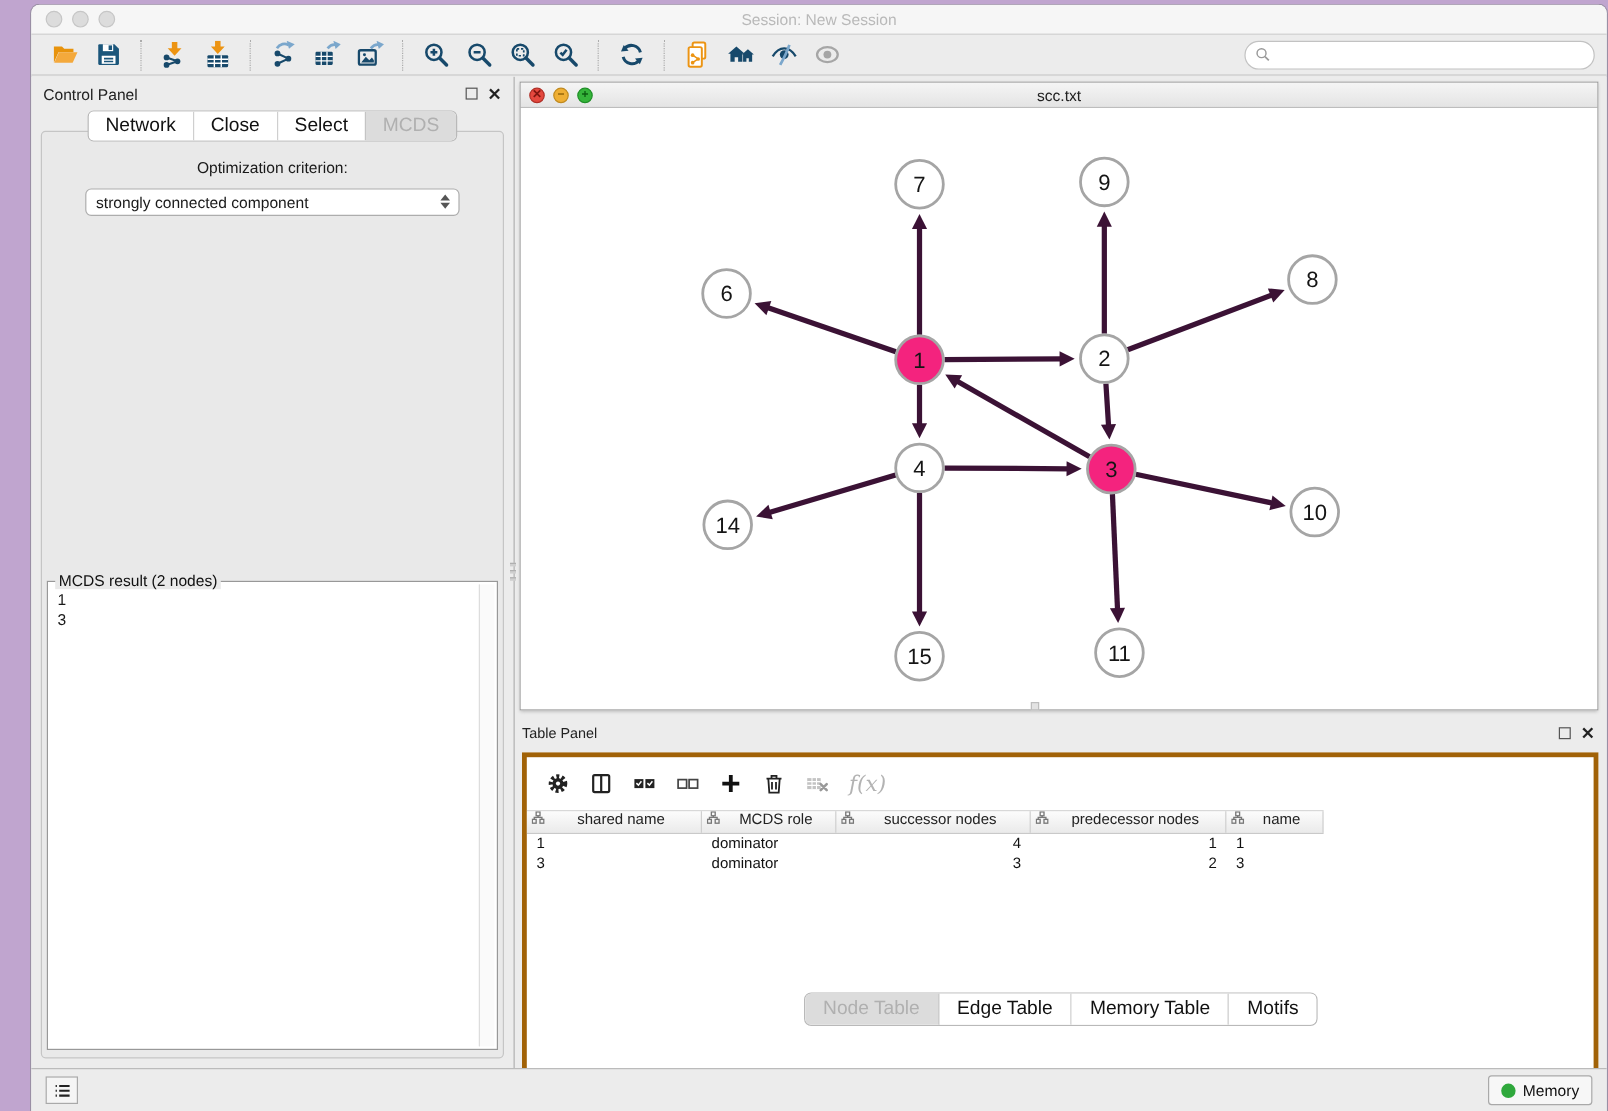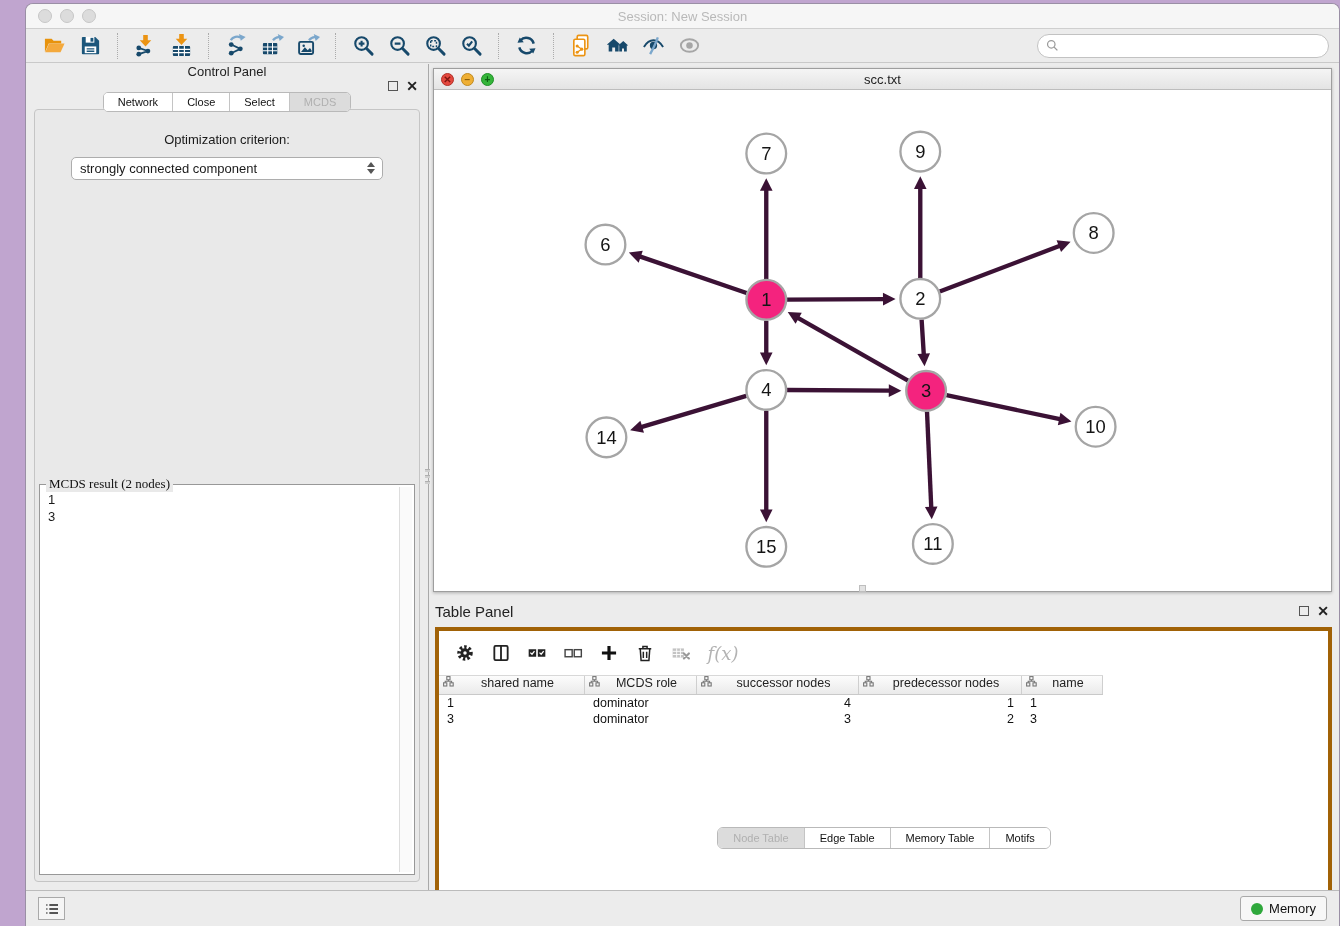--- a/index.html
+++ b/index.html
@@ -29,44 +29,44 @@
   .tb-search { margin-left:auto; width:292px; height:24px; background:#fff;
     border:1px solid #C2C2C2; border-radius:12px; display:flex; align-items:center; padding:0 8px; }
   .tb-search svg { width:13px; height:13px; margin-right:5px; flex:none; }
   .tb-search input { border:none; outline:none; flex:1; font-size:12px; background:transparent; font-family:"Liberation Sans",sans-serif;}
 
   
   .main { position:absolute; top:60px; bottom:36px; left:0; right:0; display:flex; }
 
   
   .control-panel { width:403px; flex:none; background:#ECECEC; border-right:1px solid #A9A9A9; position:relative; }
-  .cp-header { height:28px; display:flex; align-items:center; padding:0 10px;flex-direction:column; }
+  .cp-header { height:28px; display:flex; align-items:center; padding:0 10px; }
   .cp-header .cp-title { font-size:13px; color:#222; }
   .panel-ctl { margin-left:auto; display:flex; align-items:center; gap:8px; }
   .sq-icon { width:10px; height:10px; border:1.5px solid #555; display:inline-block; }
   .x-icon { font-size:14px; font-weight:bold; color:#222; line-height:1; }
   .cp-tabs { display:flex; justify-content:center; position:relative; z-index:2; }
   .seg { display:inline-flex; border:1px solid #B9B9B9; border-radius:5px; overflow:hidden; background:#fff; }
-  .seg .tab { padding:3px 14px; font-size:11px; background:#fff; color:#111; border-right:1px solid #C4C4C4; }
+  .seg .tab { padding:3px 14px; font-size:16px; background:#fff; color:#111; border-right:1px solid #C4C4C4; }
   .seg .tab:last-child { border-right:none; }
   .seg .tab.active { background:#DCDCDC; color:#B0B0B0; }
   .cp-body { position:absolute; top:45px; left:8px; right:8px; bottom:8px;
     border:1px solid #C5C5C5; border-radius:4px; background:#E9E9E9; padding-top:22px; }
   .opt-label { text-align:center; font-size:13px; margin-bottom:10px; }
   .cp-select { width:312px; height:23px; margin:0 auto; background:#fff; border:1px solid #ADADAD;
     border-radius:5px; display:flex; align-items:center; padding:0 8px; position:relative; }
   .cp-select .val { font-size:13px; }
   .chevrons { position:absolute; right:7px; top:4px; display:flex; flex-direction:column; gap:2px; }
   .chev-up { width:0; height:0; border-left:4px solid transparent; border-right:4px solid transparent; border-bottom:5px solid #555; }
   .chev-dn { width:0; height:0; border-left:4px solid transparent; border-right:4px solid transparent; border-top:5px solid #555; }
   .cp-buttons { display:flex; justify-content:center; gap:14px; margin-top:12px; }
   .btn { background:#FCFCFC; border:1px solid #ADADAD; border-radius:5px; padding:3px 15px; font-size:13px; font-family:"Liberation Sans",sans-serif; }
   .mcds-fieldset { position:absolute; top:374px; left:4px; right:4px; bottom:6px;
     border:1px solid #989898; background:#fff; }
-  .mcds-legend { position:absolute; top:-9px; left:6px; background:#E9E9E9; padding:0 3px; font-size:13px; color:#111;font-family:Liberation Serif, serif; }
+  .mcds-legend { position:absolute; top:-9px; left:6px; background:#E9E9E9; padding:0 3px; font-size:13px; color:#111; }
   .mcds-lines { position:absolute; inset:2px 16px 2px 2px; padding:4px 6px; font-size:13px; line-height:17px; overflow:hidden; }
   .mcds-scroll { position:absolute; top:2px; bottom:2px; right:2px; width:13px; background:#FAFAFA; border-left:1px solid #DDD; }
 
   
   .v-split-handle { position:absolute; left:398px; top:402px; width:7px; height:26px; z-index:5; }
   .v-split-handle i { display:block; height:3px; margin:3px 1px; background:#CFCFCF; border-top:1px solid #AFAFAF; }
 
   
   .right-col { flex:1; position:relative; background:#ECECEC; }
 
@@ -81,21 +81,21 @@
     display:flex; align-items:center; justify-content:center; line-height:1; }
   .t-red { background:#E4483E; border:1px solid #B03028; color:#7E150F; }
   .t-yellow { background:#EFAF34; border:1px solid #C08A1F; color:#8A5E07; }
   .t-green { background:#35B53A; border:1px solid #1F8F27; color:#0C5F12; }
   .net-canvas { position:absolute; top:21px; left:0; right:0; bottom:0; background:#fff; }
   .net-canvas svg { width:100%; height:100%; display:block; }
   .net-resize { position:absolute; left:430px; top:521px; width:7px; height:7px; background:#E3E3E3; border:1px solid #BEBEBE; }
 
   
   .table-panel-header { position:absolute; top:536px; left:6px; right:10px; height:22px; display:flex; align-items:center; }
-  .tp-title { font-size:15px; color:#222; }
+  .tp-title { font-size:12px; color:#222; }
   .table-card { position:absolute; top:563px; left:6px; right:7px; height:268px;
     background:#fff; border:4px solid #a16207; overflow:hidden; }
   .tp-toolbar { height:44px; display:flex; align-items:center; padding:0 10px; gap:4px; }
   .tp-btn { width:32px; height:30px; display:flex; align-items:center; justify-content:center; background:none; border:none; }
   .tp-btn svg { width:20px; height:20px; }
   .tp-btn.disabled { opacity:.9; }
   .fx-text { font-family:"DejaVu Serif", serif; font-style:italic; font-size:18px; color:#ABABAB; }
   .tbl-header { display:flex; border-top:1px solid #D8D8D8; border-bottom:1px solid #C9C9C9;
     background:linear-gradient(#FCFCFC,#EAEAEA); height:20px; width:664px; }
   .tbl-hcell { display:flex; align-items:flex-start; font-size:12.5px; color:#222;

